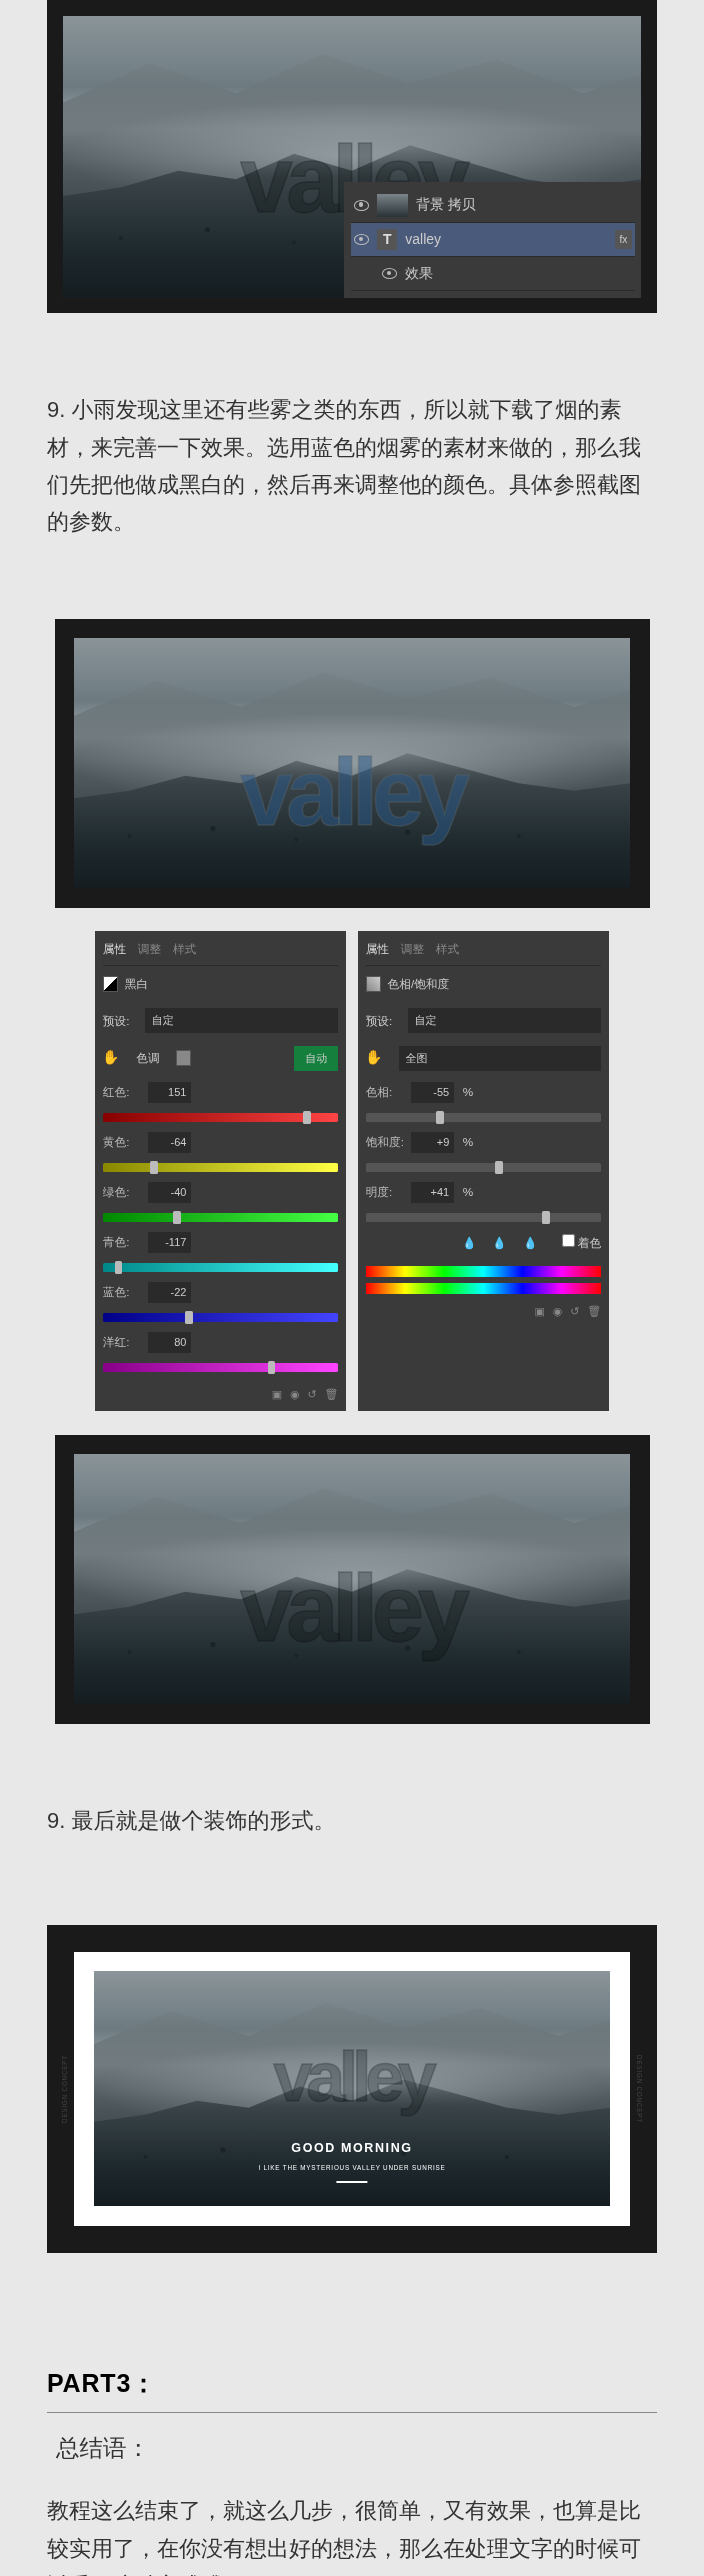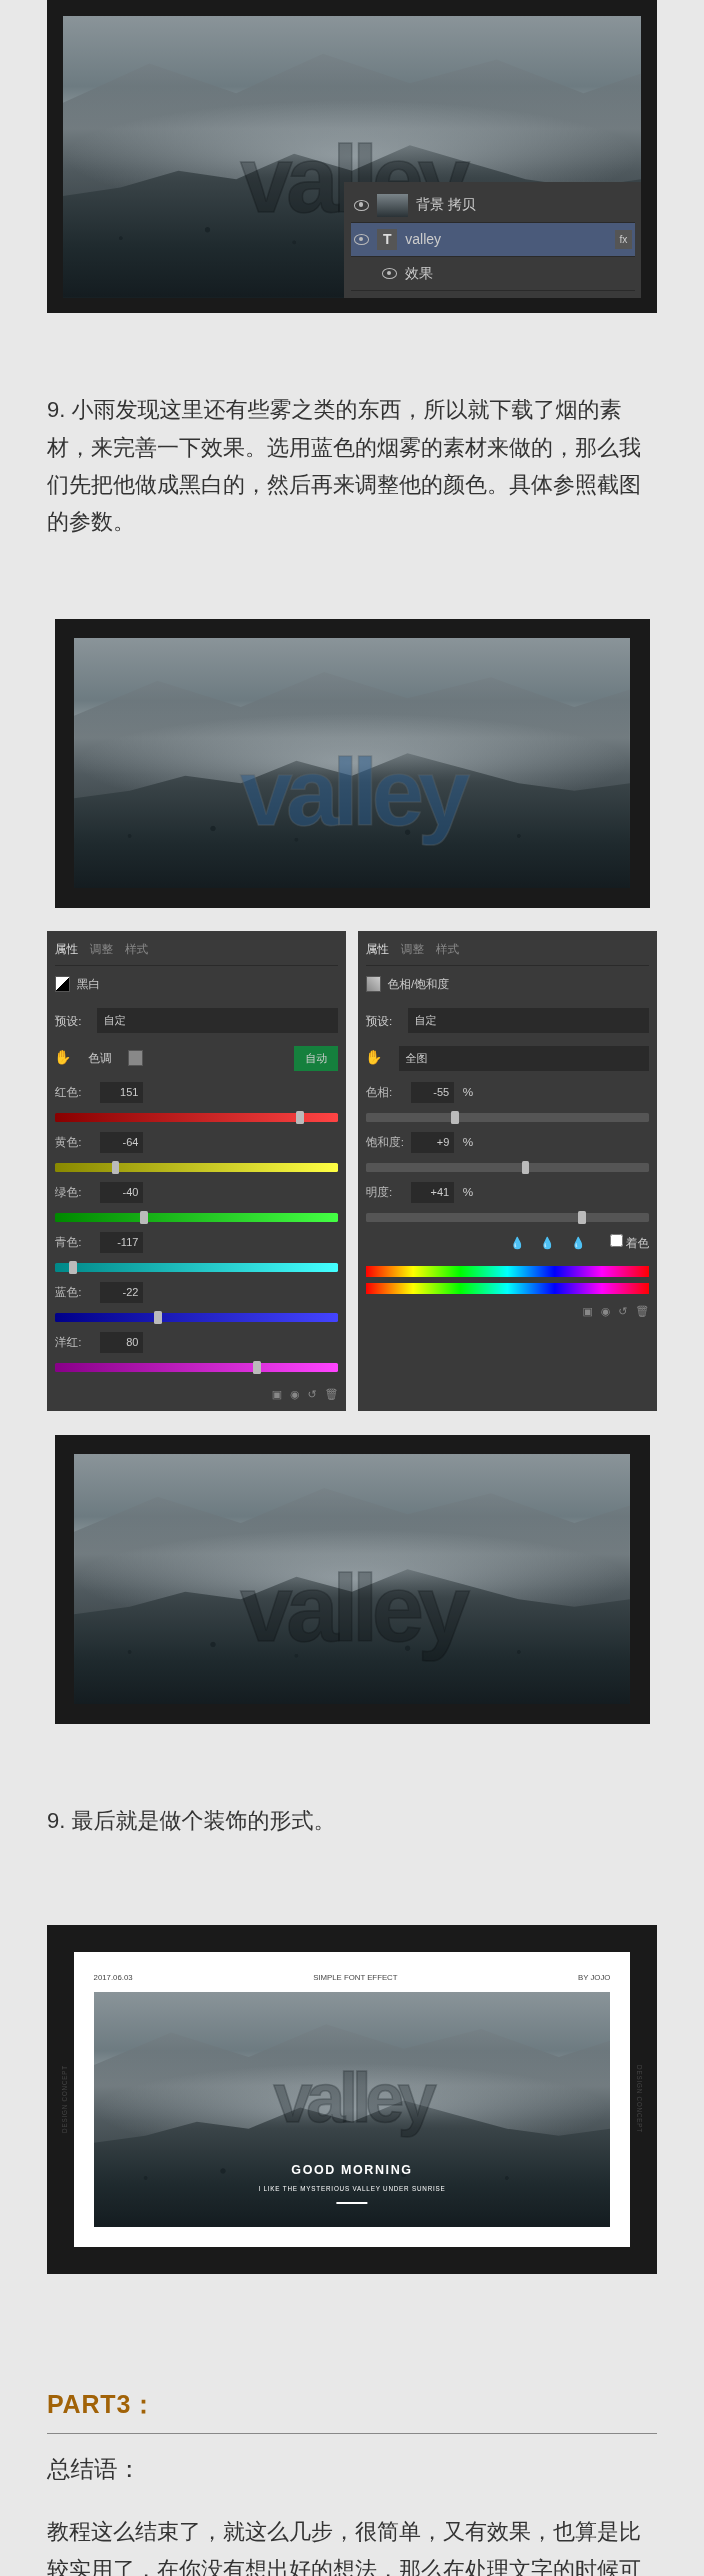--- a/index.html
+++ b/index.html
@@ -126,21 +126,21 @@
   }
   .thumb {
     width: 31px;
     height: 23.5px;
     background: linear-gradient(#7a8489, #2a3236);
   }
   .panel-pair {
     display: flex;
     gap: 11.7px;
     margin: 23.5px auto;
-    width: 610px;
+    width: 514px;
   }
   .adj-panel {
     flex: 1;
     background: #3a3a3a;
     color: #ccc;
     font-size: 12.5px;
     padding: 7.8px;
   }
   .panel-tabs {
     display: flex;
@@ -296,29 +296,30 @@
     letter-spacing: 0.8px;
     writing-mode: vertical-rl;
   }
   .side-label.left { left: -14px; top: 50%; transform: translateY(-50%) rotate(180deg); }
   .side-label.right { right: -14px; top: 50%; transform: translateY(-50%); }
   .part-heading {
     font-size: 25px;
     font-weight: bold;
     letter-spacing: 0.8px;
     margin-top: 47px;
-    color: #a16207;
+    color: #000000;
   }
   .underline {
     border-bottom: 1.6px solid #888;
     width: 610px;
     margin: 7.8px 0 15.6px;
   }
   .summary-label {
     font-size: 23.5px;
+    margin-left: 9px;
   }
   .tree-dots {
     position: absolute;
     bottom: 15%;
     width: 100%;
     height: 30%;
     background-image: radial-gradient(circle at 10% 80%, #1a2428 1.6px, transparent 2.3px),
                       radial-gradient(circle at 25% 70%, #1a2428 2.3px, transparent 3.1px),
                       radial-gradient(circle at 40% 85%, #1a2428 1.6px, transparent 2.3px),
                       radial-gradient(circle at 60% 75%, #1a2428 2.3px, transparent 3.1px),
@@ -527,25 +528,20 @@
     <div class="valley-text faded">valley</div>
   </div>
 </div>
 
 <div class="content-block">
   <p class="text-block">9. 最后就是做个装饰的形式。</p>
 </div>
 
 <div class="final-frame">
   <div class="final-inner" style="position:relative;">
-    <div class="final-header">
-      <span>2017.06.03</span>
-      <span>SIMPLE FONT EFFECT</span>
-      <span>BY JOJO</span>
-    </div>
     <span class="side-label left">DESIGN CONCEPT</span>
     <span class="side-label right">DESIGN CONCEPT</span>
     <div class="final-scene">
       <div class="mountain-back"></div>
       <div class="fog-layer"></div>
       <div class="mountain-layer"></div>
       <div class="tree-dots"></div>
       <div class="valley-text faded" style="font-size:70px;top:20%;">valley</div>
       <div class="good-morning">
         <span>GOOD MORNING</span>

